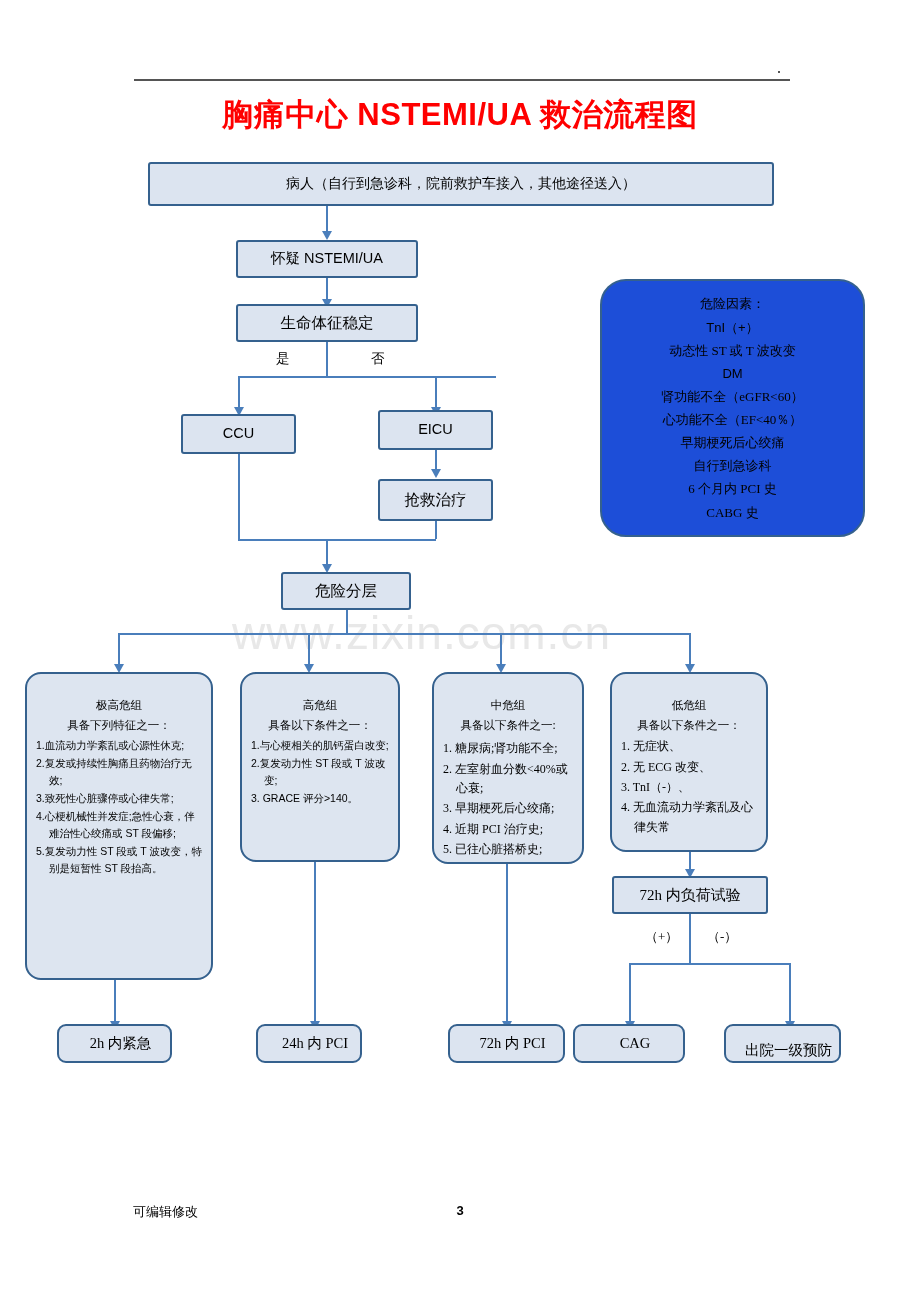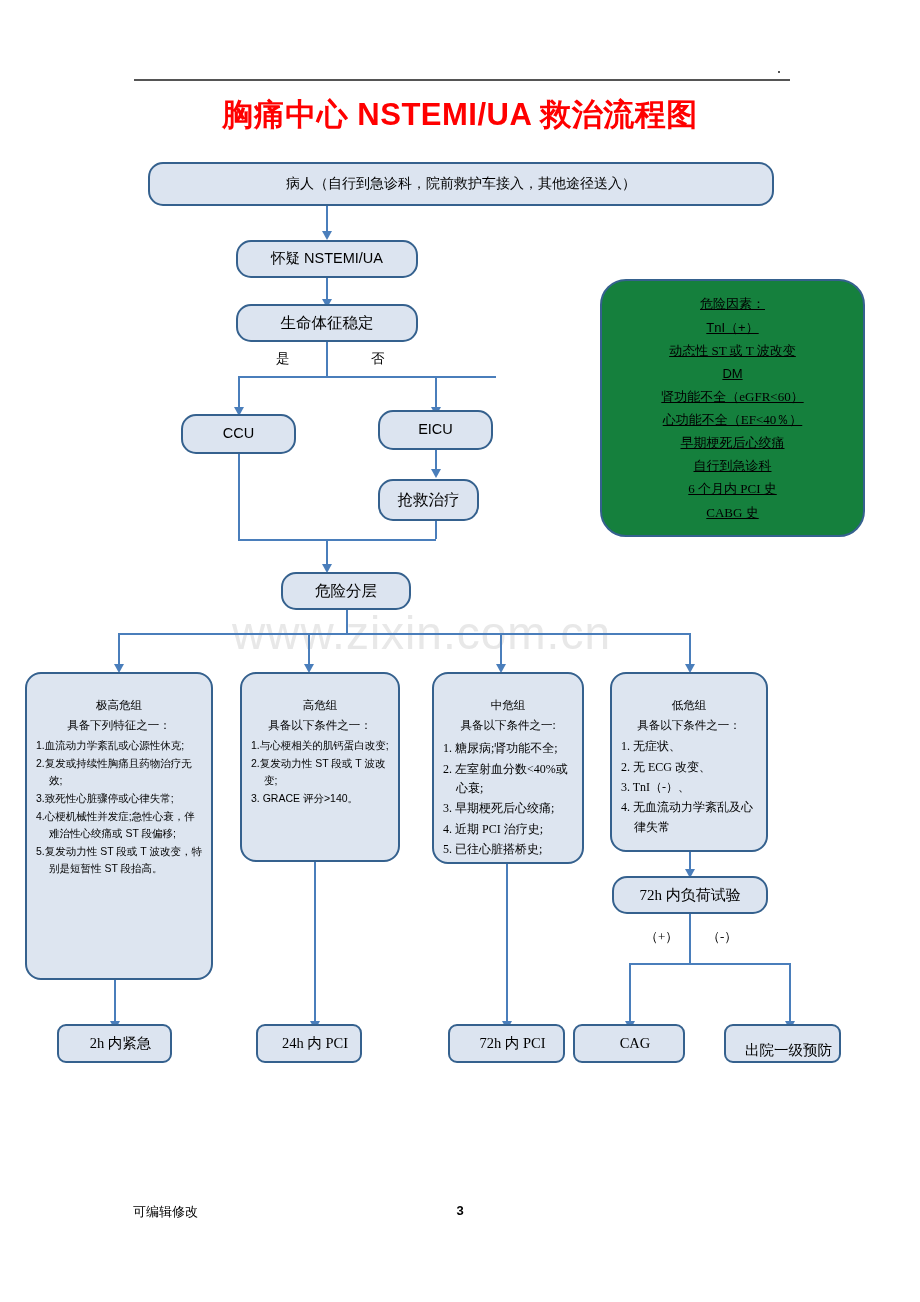--- a/index.html
+++ b/index.html
@@ -25,21 +25,21 @@
          white-space:nowrap;}
 
   
   .watermark{position:absolute;left:232px;top:606px;width:460px;
              font-family:"Liberation Sans","DejaVu Sans",sans-serif;
              font-size:46px;color:#e8e8e8;letter-spacing:1px;
              white-space:nowrap;user-select:none;}
 
   
   .box{position:absolute;box-sizing:border-box;
-       background:#dce4f0;border:2.5px solid #35618e;border-radius:15px;
+       background:#dce4f0;border:2.5px solid #35618e;border-radius:3px;
        display:flex;align-items:center;justify-content:center;
        text-align:center;line-height:1.35;}
   .box.sm{border-radius:9px;padding-left:12px;}
   .box .t{display:block;width:100%;padding:0 6px;}
 
   
   .gbox{position:absolute;box-sizing:border-box;
         background:#dde5f0;border:2.5px solid #35618e;border-radius:16px;
         padding:22px 9px 8px 9px;}
   .gbox .ghead{text-align:center;font-size:11.5px;line-height:1.7;
@@ -48,23 +48,23 @@
               font-family:"Liberation Serif","DejaVu Serif",serif;}
   .gbox ol{margin:2px 0 0 0;padding:0;list-style:none;}
   .gbox ol li{font-size:10.5px;line-height:1.62;text-indent:-13px;
               padding-left:13px;margin-bottom:1px;
               font-family:"Liberation Sans","DejaVu Sans",sans-serif;}
   .gbox.serifnum ol li{font-family:"Liberation Serif","DejaVu Serif",serif;
               font-size:12px;}
 
   
   .rbox{position:absolute;box-sizing:border-box;
-        background:#15803d;border:2.5px solid #35618e;border-radius:26px;
+        background:#1d4ed8;border:2.5px solid #35618e;border-radius:26px;
         display:flex;flex-direction:column;align-items:center;
-        justify-content:center;padding:8px 10px;text-decoration:underline;}
+        justify-content:center;padding:8px 10px;}
   .rbox .rline{font-size:13px;line-height:1.78;text-align:center;
                white-space:nowrap;}
 
   
   .ln{position:absolute;background:#4a7ebb;}
   .ln.v{width:1.6px;}
   .ln.h{height:1.6px;}
   .arrow{position:absolute;width:0;height:0;
          border-left:5.5px solid transparent;border-right:5.5px solid transparent;
          border-top:9px solid #4a7ebb;}
@@ -123,21 +123,21 @@
     <span class="t">CCU</span>
   </div>
 
   <div class="box f-sans" style="left:378px;top:410px;width:115px;height:40px;font-size:14.5px;">
     <span class="t">EICU</span>
   </div>
 
   <div class="ln v" style="left:435px;top:450px;height:22px;"></div>
   <div class="arrow" style="left:430.5px;top:469px;"></div>
 
-  <div class="box f-serif" style="left:378px;top:479px;width:101px;height:42px;font-size:15.5px;">
+  <div class="box f-serif" style="left:378px;top:479px;width:115px;height:42px;font-size:15.5px;">
     <span class="t">抢救治疗</span>
   </div>
 
   <div class="ln v" style="left:238px;top:454px;height:85px;"></div>
   <div class="ln v" style="left:435px;top:521px;height:18px;"></div>
   <div class="ln h" style="left:238px;top:539px;width:198px;"></div>
   <div class="ln v" style="left:326px;top:539px;height:28px;"></div>
   <div class="arrow" style="left:321.5px;top:564px;"></div>
 
   <div class="box f-serif" style="left:281px;top:572px;width:130px;height:38px;font-size:15.5px;">

